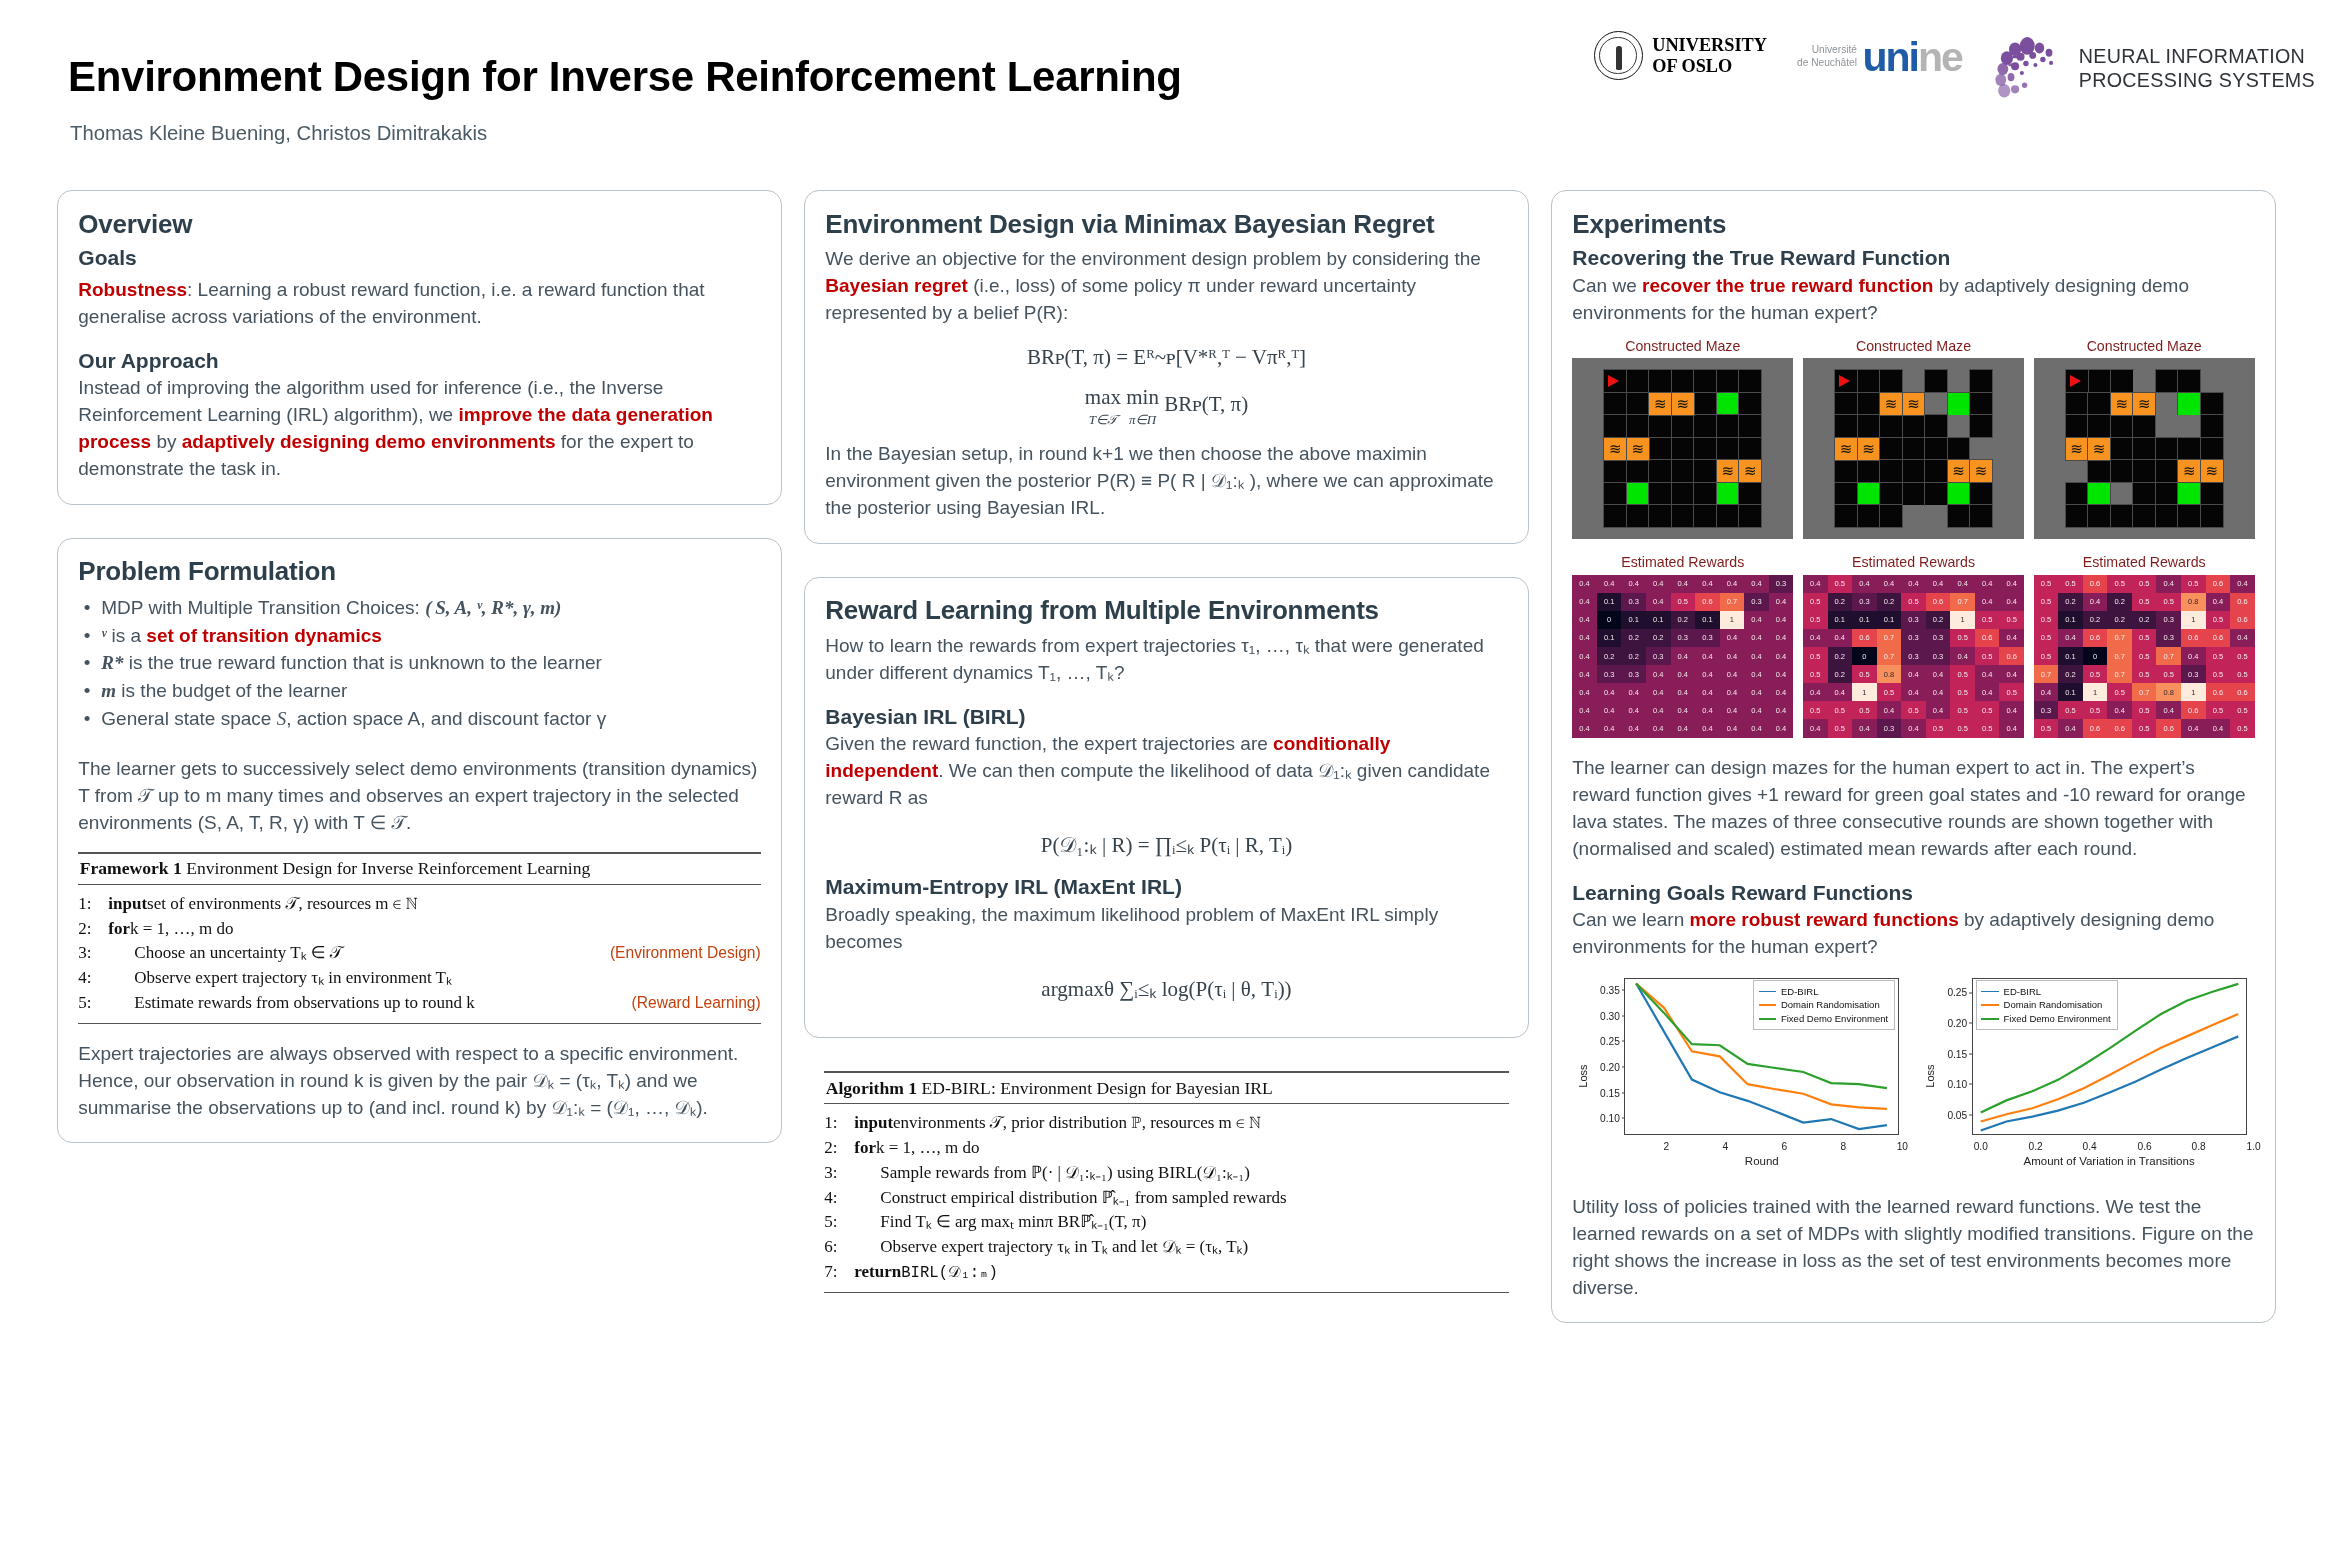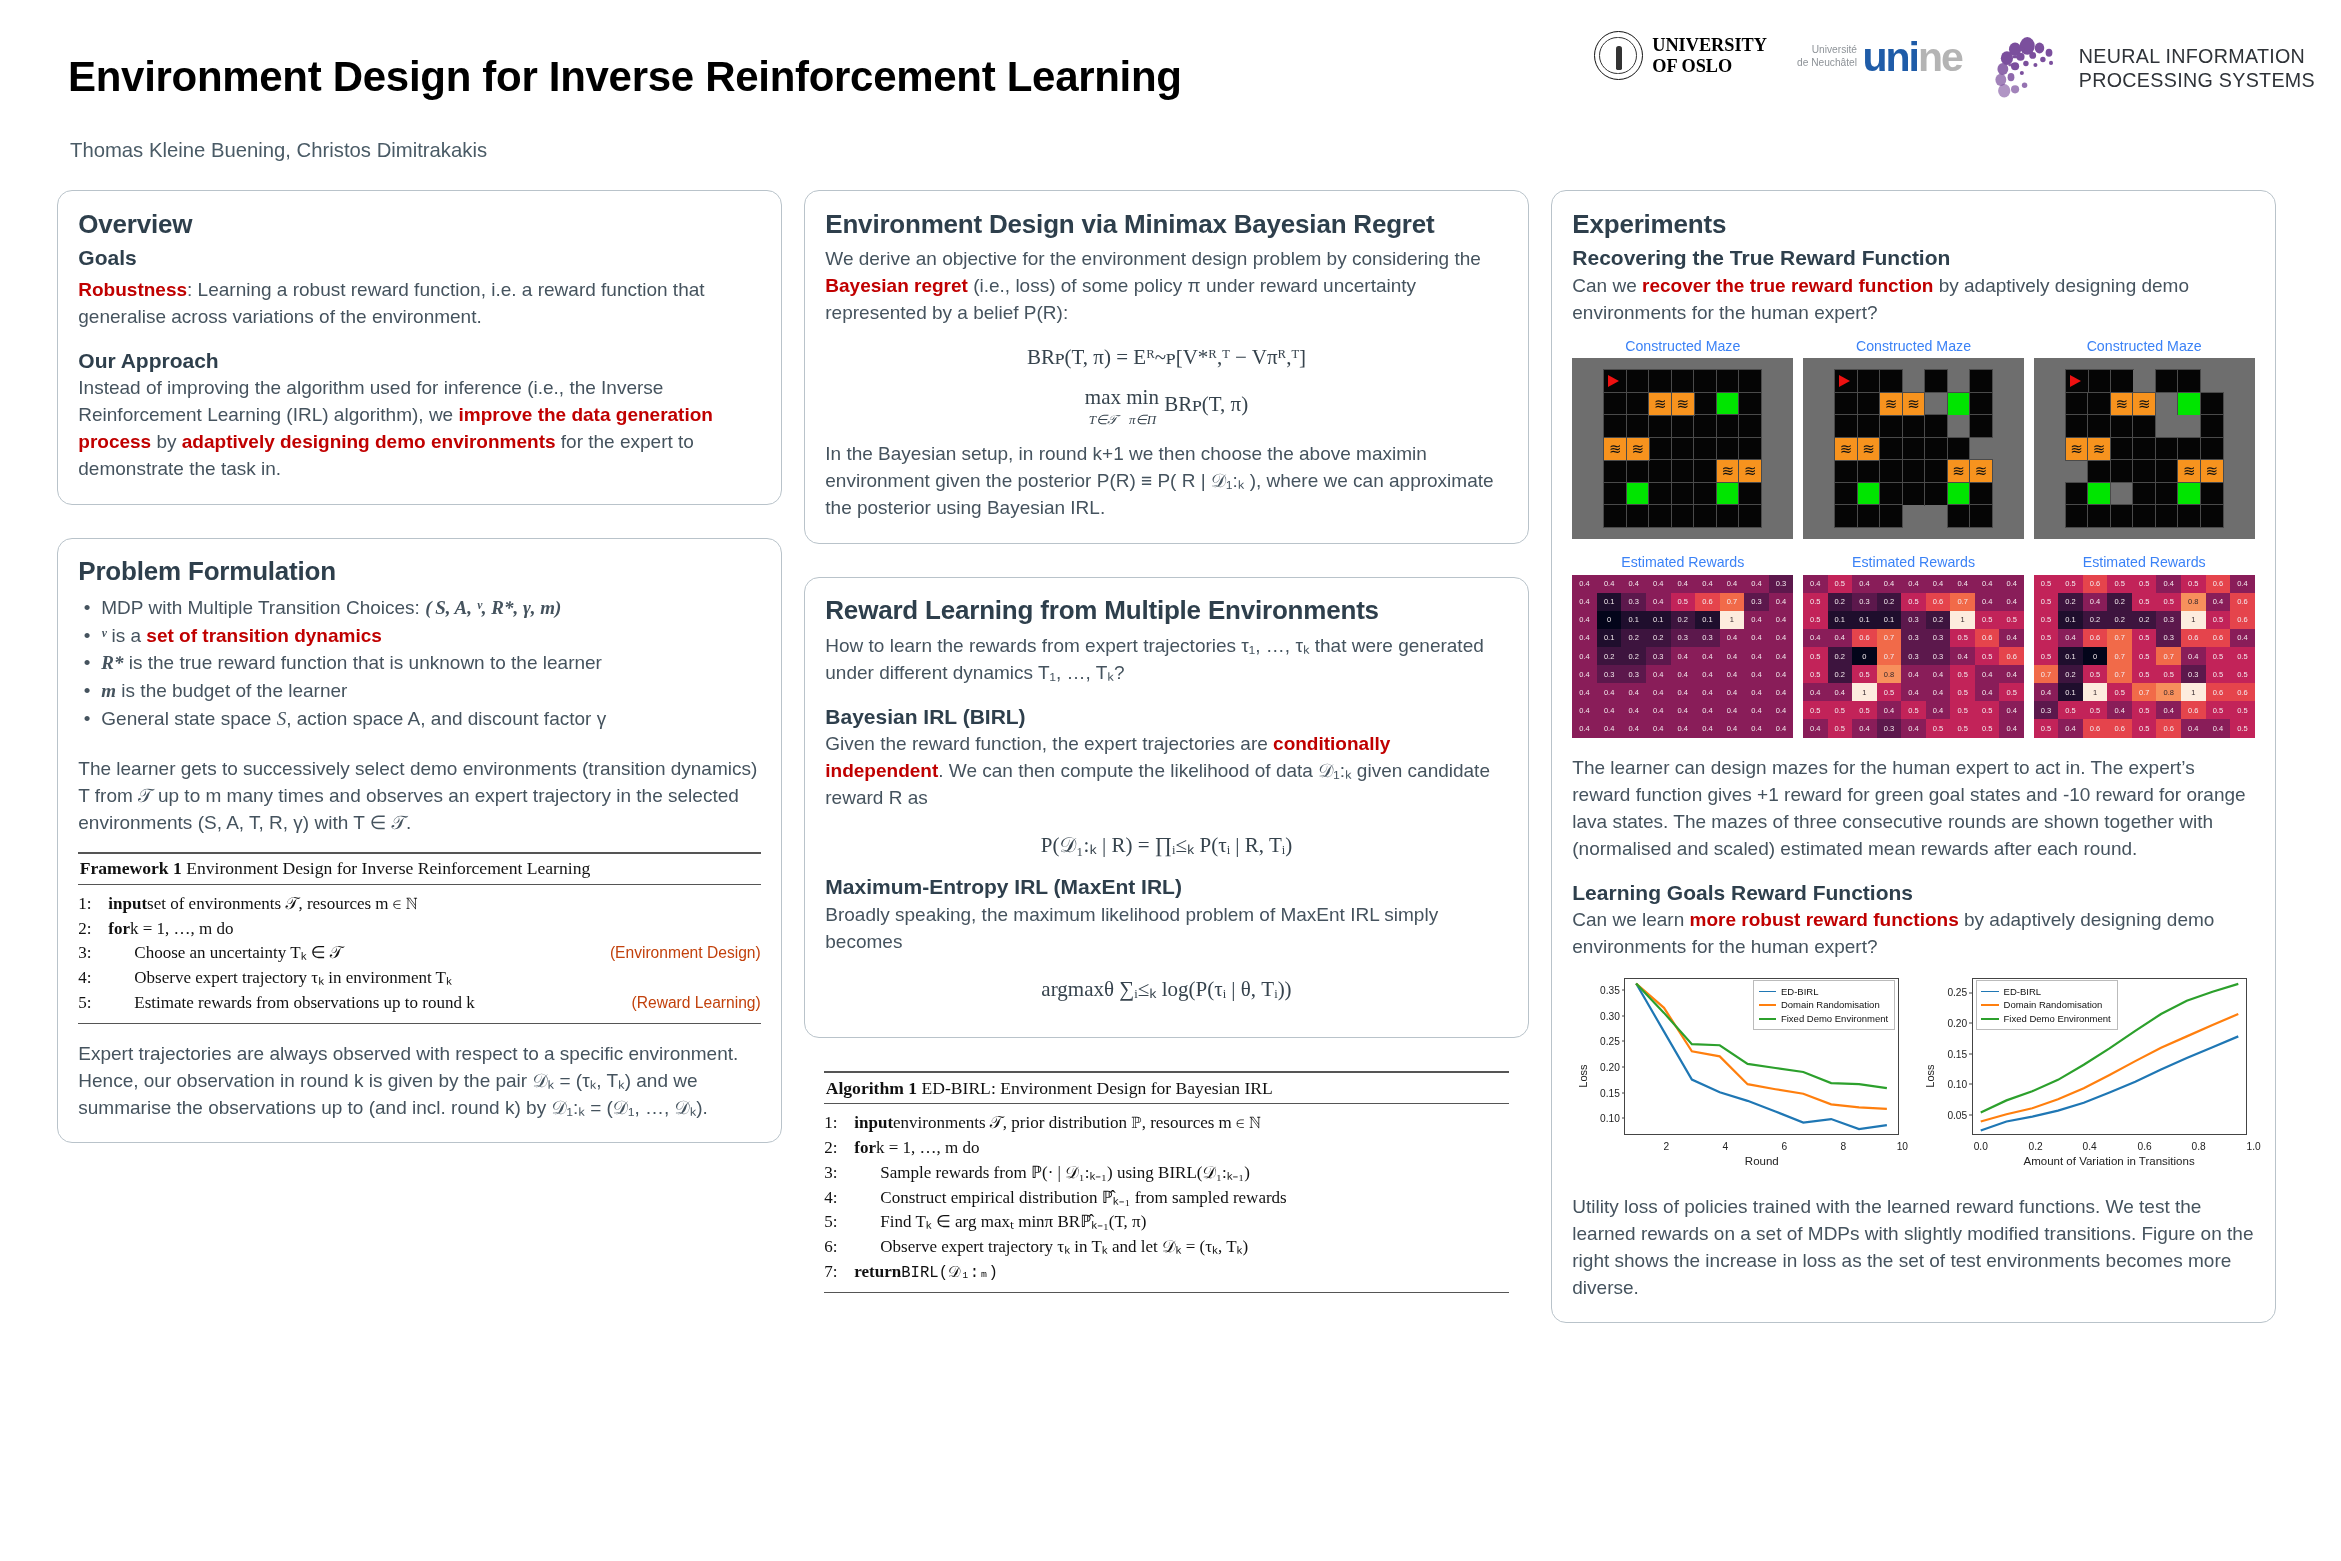--- a/index.html
+++ b/index.html
@@ -13,21 +13,21 @@
   .poster { position: relative; width: 2342px; height: 1561px; padding: 0; }
 
   
   .header { position: relative; height: 190px; }
   .title {
     position: absolute; left: 68px; top: 53px;
     font-size: 42px; font-weight: bold; color: #000000;
     letter-spacing: -0.3px; white-space: nowrap;
   }
   .authors {
-    position: absolute; left: 70px; top: 139px;
+    position: absolute; left: 70px; top: 122px;
     font-size: 20.3px; color: #4a5b66; white-space: nowrap;
   }
   .logos { position: absolute; right: 27px; top: 31px; display: flex; align-items: flex-start; gap: 30px; }
 
   
   .oslo { display: flex; align-items: center; gap: 9.5px; }
   .oslo-seal { width: 49px; height: 49px; border-radius: 50%; border: 1.4px solid #111; position: relative; }
   .oslo-seal::before {
     content: ""; position: absolute; left: 4.7px; top: 4.7px; right: 4.7px; bottom: 4.7px;
     border-radius: 50%; border: 0.7px solid #333;
@@ -87,21 +87,21 @@
   .algo-lines { padding: 6.8px 0 6.8px 0; }
   .algo-line { font-size: 17px; line-height: 1.46; display: flex; align-items: baseline; white-space: nowrap; }
   .algo-line .num { display: inline-block; width: 30px; text-align: left; }
   .algo-line .ind1 { padding-left: 26px; }
   .algo-line .note { color: #c2410c; font-family: "Liberation Sans", sans-serif; font-size: 15.6px; margin-left: auto; padding-left: 13.6px; }
   .algo-line .mono { font-family: "Liberation Mono", monospace; font-size: 15.6px; }
 
   
   .fig-row { display: flex; justify-content: space-between; margin-top: 11px; }
   .fig-col { width: 221px; }
-  .fig-cap { font-size: 14.2px; text-align: center; color: #3b82f6; margin-bottom: 4.1px; }
+  .fig-cap { font-size: 14.2px; text-align: center; color: #7f1d1d; margin-bottom: 4.1px; }
   .maze-wrap { background: #6e6e6e; padding: 12.2px; display: flex; justify-content: center; }
   .maze { display: grid; grid-template-columns: repeat(7, 1fr); grid-template-rows: repeat(7, 1fr);
           width: 157px; height: 157px; gap: 0.7px; }
   .cell { background: #6e6e6e; }
   .cell.floor { background: #050505; outline: 0.7px solid #4a4a4a; outline-offset: -0.7px; }
   .cell.lava { background: #f7931e; position: relative; outline: 0.7px solid #4a4a4a; outline-offset: -0.7px; }
   .cell.lava::after {
     content: "≋"; position: absolute; left: 0; right: 0; top: 46%; transform: translateY(-50%);
     text-align: center; font-size: 15px; color: #111; line-height: 1;
   }

